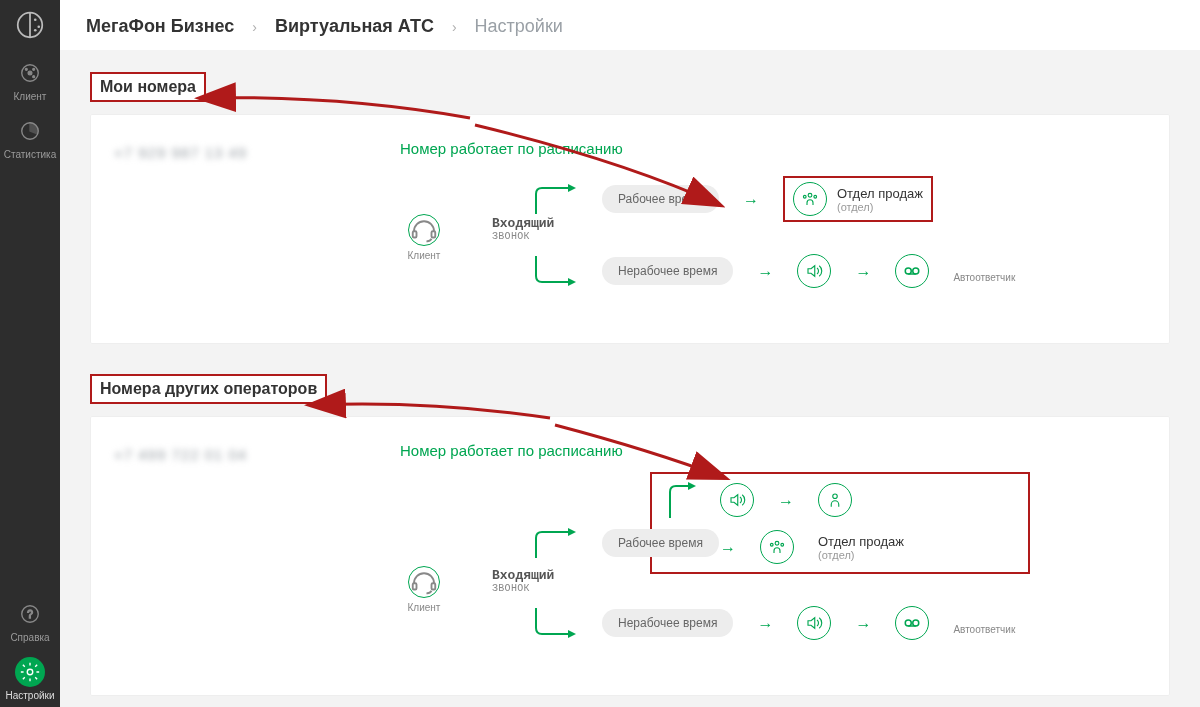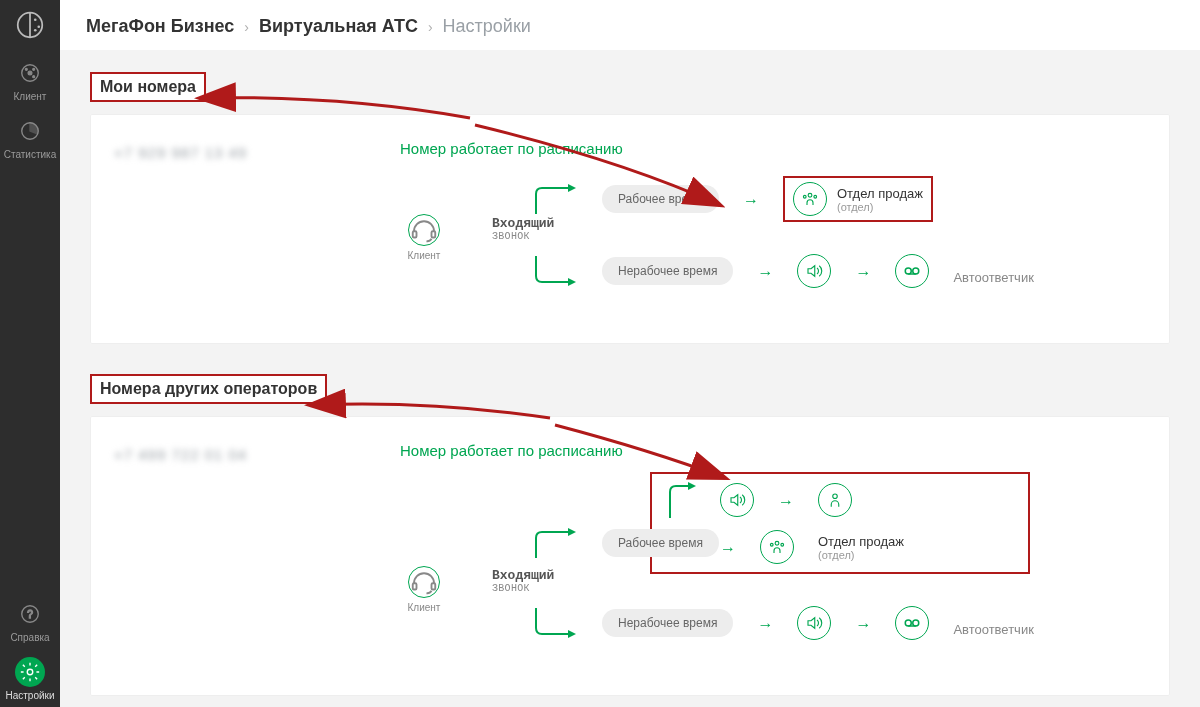--- a/index.html
+++ b/index.html
@@ -10,21 +10,21 @@
   .sidebar-logo { width: 60px; height: 50px; display:flex; align-items:center; justify-content:center; }
   .sidebar-logo svg { width: 28px; height:28px; }
   .sidebar-item { width: 60px; padding: 8px 0 6px; display: flex; flex-direction: column; align-items: center; color: #9a9a9a; font-size: 10px; gap: 3px; cursor: pointer; }
   .sidebar-item svg { width: 22px; height: 22px; }
   .sidebar-item.active { color: #ddd; }
   .sidebar-item.active .nav-circle { background: #00a651; }
   .nav-circle { width: 30px; height: 30px; border-radius: 50%; display:flex; align-items:center; justify-content:center; }
   .sidebar-spacer { flex: 1; }
 
   
-  .breadcrumb { position:absolute; left: 86px; top: 16px; display:flex; align-items:center; gap: 10px; font-size: 18px; color:#333; }
+  .breadcrumb { position:absolute; left: 86px; top: 16px; display:flex; align-items:center; gap: 18px; font-size: 18px; color:#333; }
   .breadcrumb .crumb { font-weight: 700; }
   .breadcrumb .crumb.muted { color:#9aa0a6; font-weight: 400; }
   .breadcrumb .chev { color: #b0b0b0; font-size: 14px; }
 
   
   .content { position:absolute; left: 60px; top: 50px; right:0; bottom:0; background: #f3f3f3; padding: 22px 30px; overflow: hidden; }
 
   .section-title { display:inline-block; font-size: 16px; font-weight: 700; color:#333; padding: 4px 8px; border: 2px solid #b01a1a; background:#fff; margin-bottom: 12px; }
 
   .card { background:#fff; border-radius: 2px; box-shadow: 0 0 0 1px #eee inset; display:flex; margin-bottom: 30px; }
@@ -45,21 +45,21 @@
   .incoming-title { font-size: 13px; color:#555; font-weight:700; }
   .incoming-sub { font-size: 10px; color:#888; text-transform: uppercase; letter-spacing: .3px; }
 
   .chip { background:#ededed; color:#666; font-size: 12px; padding: 7px 16px; border-radius: 16px; white-space: nowrap; }
   .arrow-green { color:#00a651; font-size: 16px; font-weight: 700; }
   .node-circle { width: 34px; height:34px; border:1.5px solid #00a651; border-radius:50%; display:flex; align-items:center; justify-content:center; color:#00a651; }
   .node-circle svg { width: 18px; height:18px; }
   .node-label { display:flex; flex-direction:column; }
   .node-label .l1 { font-size: 13px; color:#333; }
   .node-label .l2 { font-size: 11px; color:#999; }
-  .plain-label { font-size: 13px; color:#888;margin-top:12px; }
+  .plain-label { font-size: 10px; color:#888;margin-top:12px; }
 
   .highlight-box { border: 2px solid #b01a1a; padding: 4px 8px; display:inline-flex; align-items:center; gap:10px; }
   .highlight-box-large { border: 2px solid #b01a1a; padding: 8px 14px; display:flex; flex-direction:column; gap:12px; }
 
   .bitrix { color:#0a7ec2; font-weight:700; font-size:13px; }
   .bitrix sup { font-size: 8px; }
 
   
   .anno { position:absolute; pointer-events:none; }
 </style>

